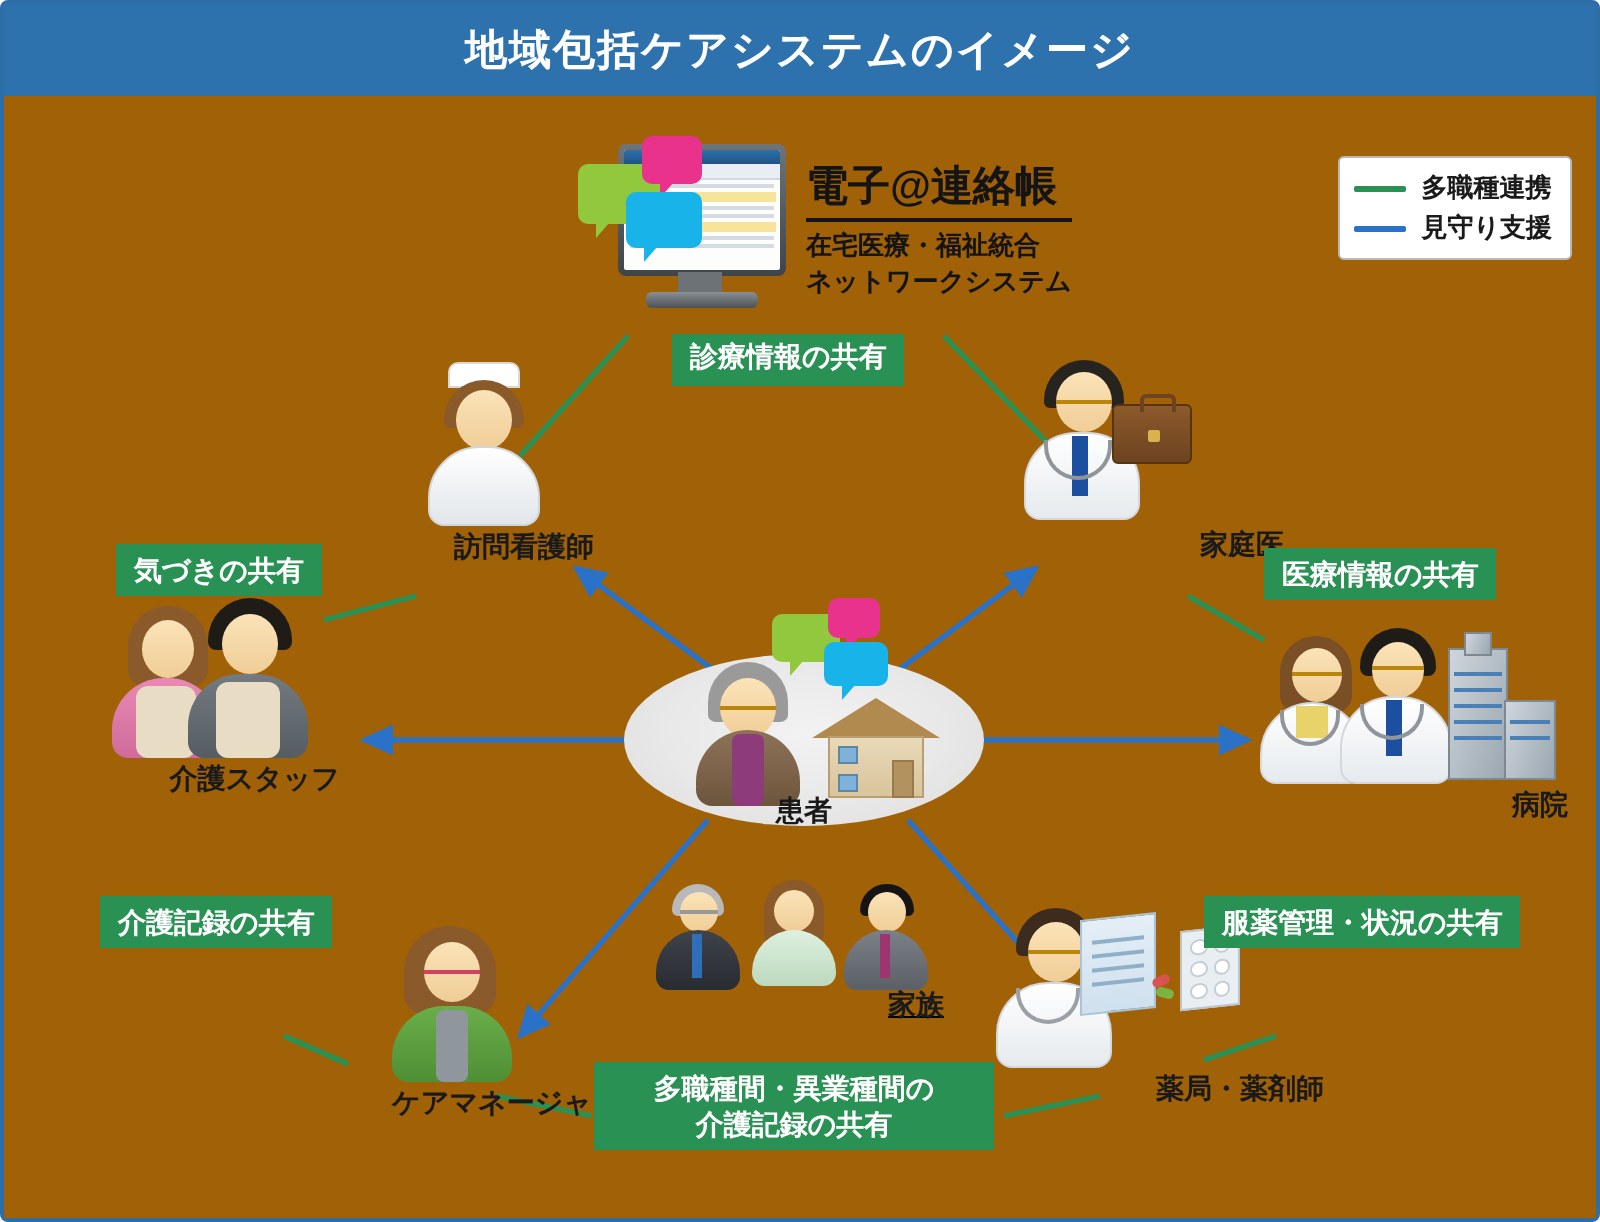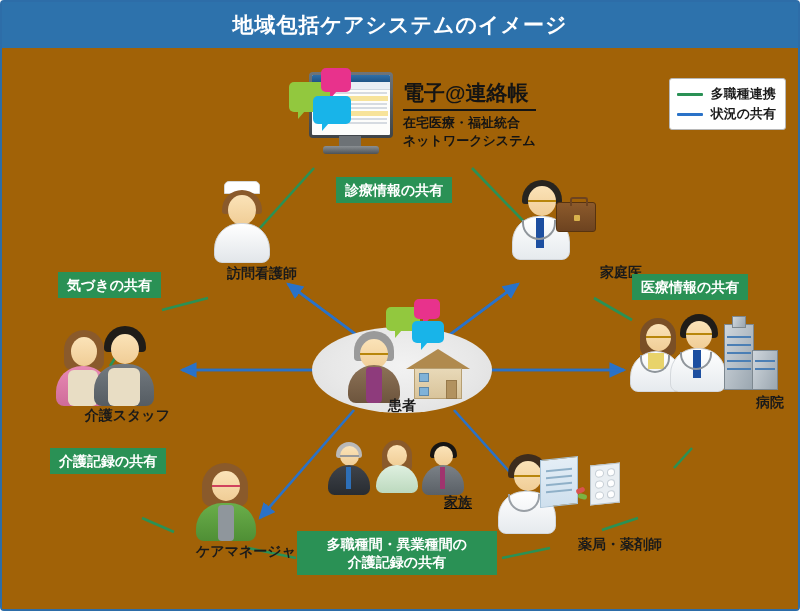--- a/index.html
+++ b/index.html
@@ -318,28 +318,29 @@
       </div>
     </div>
 
     <div id="legend">
       <div class="row">
         <span class="swatch green"></span>
         <span>多職種連携</span>
       </div>
       <div class="row">
         <span class="swatch blue"></span>
-        <span>状況の共有</span>
-      </div>
-    </div>
-
-    <div class="chip" style="left:334px; top:129px;">診療情報の共有</div>
+        <span>見守り支援</span>
+      </div>
+    </div>
+
+    <div class="chip" style="left:334px; top:119px;font-family:Liberation Mono, monospace;">診療情報の共有</div>
     <div class="chip" style="left:56px; top:224px;">気づきの共有</div>
     <div class="chip" style="left:630px; top:226px;">医療情報の共有</div>
     <div class="chip" style="left:48px; top:400px;">介護記録の共有</div>
+    <div class="chip" style="left:600px; top:400px;">服薬管理・状況の共有</div>
     <div class="chip two-line" style="left:295px; top:483px; width:200px;">
       <div>多職種間・異業種間の</div>
       <div>介護記録の共有</div>
     </div>
 
     <div id="patient-group">
       <div id="patient-ellipse"></div>
       <div class="av" style="position:absolute; left:30px; top:18px; width:64px; height:72px;">
         <div class="hair" style="left:12px; top:0; width:40px; height:30px; background:#9a9a9a; border-radius:22px 22px 4px 4px;"></div>
         <div class="head" style="left:18px; top:8px; width:28px; height:30px;"></div>
@@ -380,21 +381,21 @@
           <div style="position:absolute; left:28px; top:38px; width:8px; height:30px; background:#1d4fa0;"></div>
           <div style="position:absolute; left:14px; top:40px; width:34px; height:20px; border:2px solid #8f959b; border-top:none; border-radius:0 0 17px 17px;"></div>
         </div>
         <div id="briefcase"></div>
       </div>
       <div class="caption two-line">
         <div>家庭医</div>
       </div>
     </div>
 
-    <div class="node" style="left:42px; top:276px; width:126px;font-family:Liberation Mono, monospace;">
+    <div class="node" style="left:42px; top:249px; width:126px;">
       <div style="position:relative; margin:0 auto; width:110px; height:82px;">
         <div class="av" style="position:absolute; left:2px; top:6px; width:62px; height:76px;">
           <div class="hair" style="left:10px; top:0; width:40px; height:40px; background:#8a5a2b; border-radius:20px 20px 8px 8px;"></div>
           <div class="head" style="left:17px; top:7px; width:26px; height:29px;"></div>
           <div class="body" style="left:2px; top:36px; width:54px; height:40px; background:linear-gradient(#e88ab4,#cf6b9a);"></div>
           <div style="position:absolute; left:14px; top:40px; width:30px; height:36px; background:#e8ddc4; border-radius:6px;"></div>
         </div>
         <div class="av" style="position:absolute; left:40px; top:2px; width:66px; height:80px;">
           <div class="hair" style="left:12px; top:0; width:42px; height:26px; background:#1f1c18; border-radius:21px 21px 4px 4px;"></div>
           <div class="head" style="left:19px; top:8px; width:28px; height:30px;"></div>

